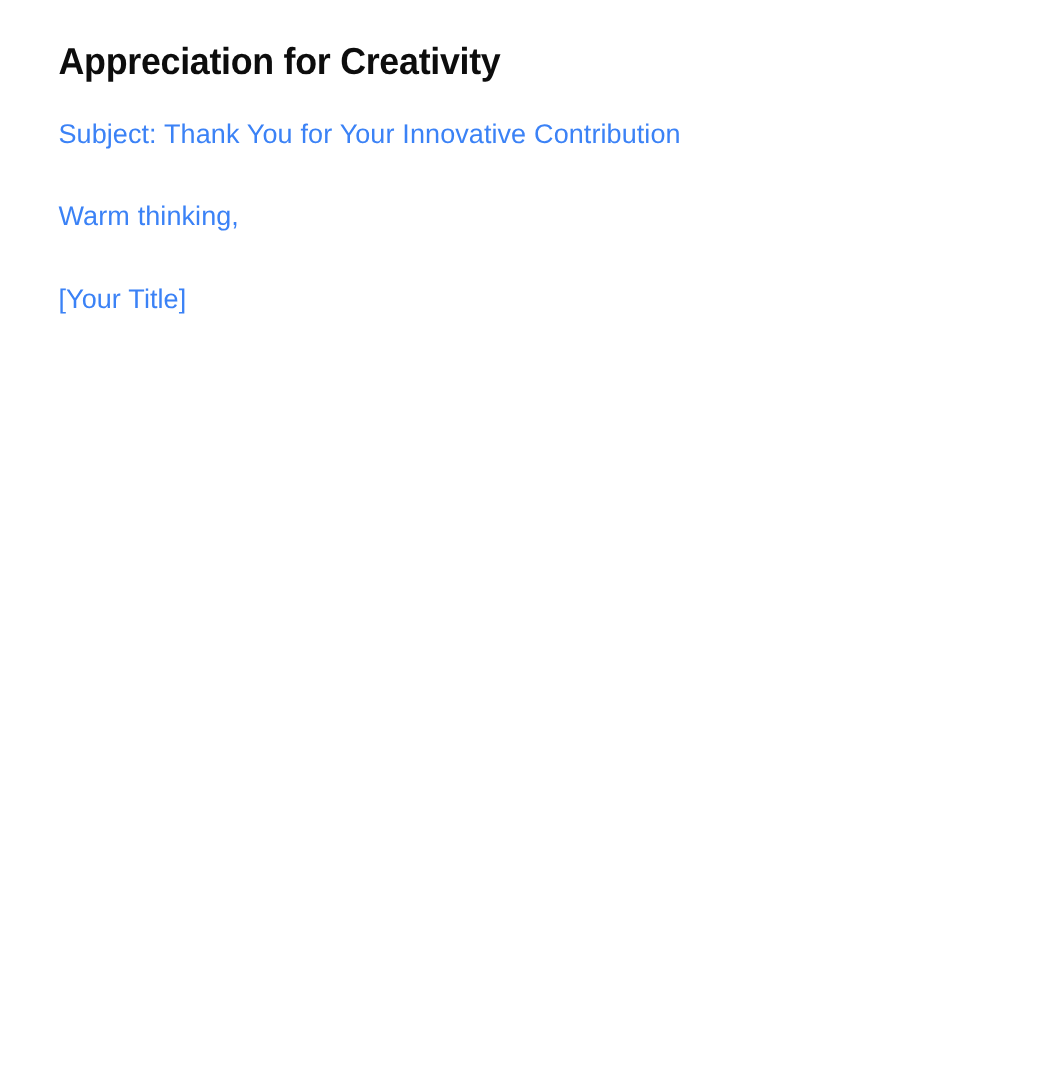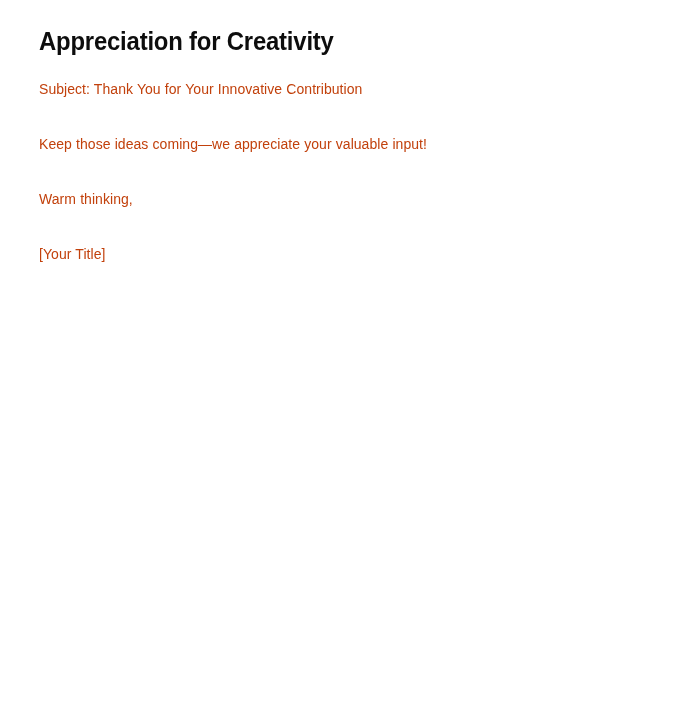--- a/index.html
+++ b/index.html
@@ -43,23 +43,23 @@
 
   .body-block {
     position: absolute;
     left: 39px;
     top: 72px;
     width: 600px;
   }
 
   .para {
     margin: 0 0 21px 0;
-    font-size: 14px;
+    font-size: 18px;
     line-height: 34px;
-    color: #c2410c;
+    color: #3b82f6;
     letter-spacing: 0.05px;
     word-spacing: 0.2px;
     text-align: left;
     max-width: 588px;
   }
 
   .para:last-child {
     margin-bottom: 16px;
   }
 </style>
@@ -70,21 +70,20 @@
 
   <h1 class="doc-title">Appreciation for Creativity</h1>
 
   <div class="body-block">
 
     <p class="para">Subject: Thank You for Your Innovative Contribution</p>
 
 
 
 
-    <p class="para">Keep those ideas coming—we appreciate your valuable input!</p>
 
     <p class="para">Warm thinking,</p>
 
 
     <p class="para">[Your Title]</p>
 
   </div>
 </div>
 
 </body></html>

